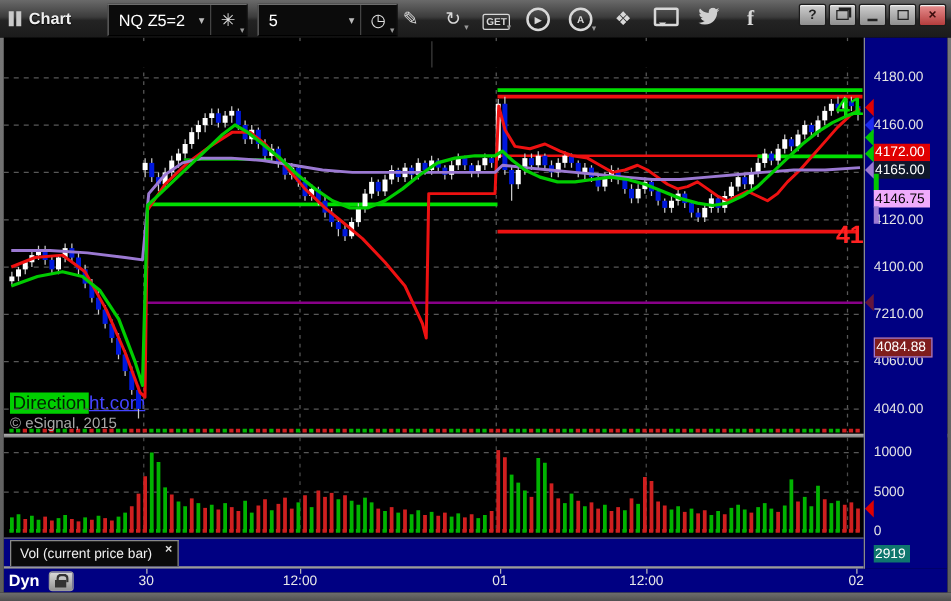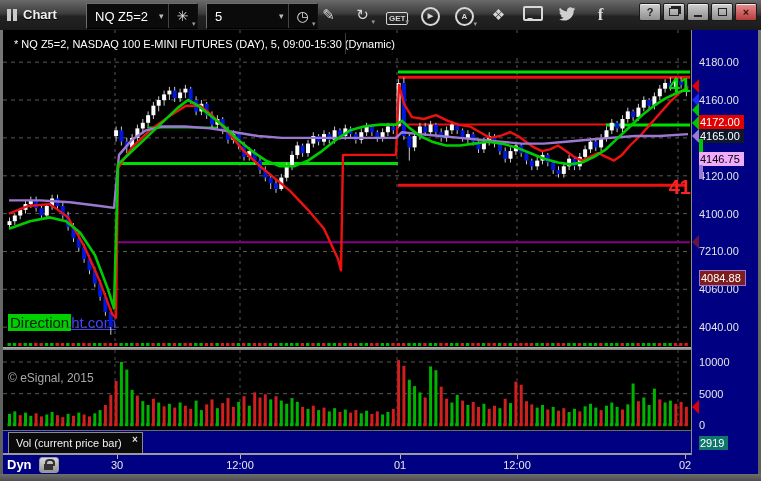--- a/index.html
+++ b/index.html
@@ -43,21 +43,21 @@
   
   svg{position:absolute;z-index:5;}
   #chart-svg{left:3px;top:30px;}
   #vol-svg{left:3px;top:350px;}
   .symhdr{position:absolute;left:8px;top:33px;width:678px;height:21px;background:#000;z-index:8;color:#fff;font-size:11px;}
   .symhdr span{display:block;padding:5px 0 0 6px;white-space:nowrap;}
   .symhdr i{position:absolute;left:337px;top:0;width:1px;height:21px;background:#3c3c3c;}
   .watermark{position:absolute;left:8px;top:314px;z-index:2;font-size:15px;white-space:nowrap;}
   .wm-g{background:#00cf00;color:#002200;padding:0 2px;}
   .wm-b{color:#4343ff;text-decoration:underline;}
-  .copyright{position:absolute;left:8px;top:331px;z-index:6;color:#a8a8a8;font-size:12px;margin-top:40px;}
+  .copyright{position:absolute;left:8px;top:331px;z-index:6;color:#a8a8a8;font-size:12px;}
   .splitter{position:absolute;left:3px;top:347px;width:755px;height:3px;z-index:9;background:linear-gradient(#b5b5b5,#7e7e7e);}
   .tabrow{position:absolute;left:3px;top:430px;width:688px;height:25px;background:#000082;z-index:9;
     border-top:1px solid #6a6a6a;border-bottom:2px solid #9a9a9a;box-sizing:border-box;}
   .tab{position:absolute;left:5px;top:1px;height:21px;background:#0a0a0a;border:1px solid #8a8a8a;border-bottom:none;
     color:#f0f0f0;font-size:11px;padding:4px 20px 0 7px;box-sizing:border-box;}
   .tabx{position:absolute;right:4px;top:1px;color:#ddd;font-size:10px;font-weight:bold;cursor:default;}
   .timebar{position:absolute;left:3px;top:455px;width:755px;height:19px;background:#000082;z-index:9;}
   .dyn{position:absolute;left:4px;top:2px;color:#fff;font-weight:bold;font-size:13px;}
   .lock{position:absolute;left:36px;top:2px;width:18px;height:14px;border:1px solid #9a9a9a;border-radius:3px;
     background:linear-gradient(#d9d9d9,#949494);}
@@ -819,21 +819,20 @@
       <rect x="663.1" y="423.2" width="3.4" height="3" fill="#00b300"></rect>
       <rect x="668.4" y="423.2" width="3.4" height="3" fill="#00b300"></rect>
       <rect x="673.8" y="423.2" width="3.4" height="3" fill="#cf1f1f"></rect>
       <rect x="679.1" y="423.2" width="3.4" height="3" fill="#cf1f1f"></rect>
       <rect x="684.4" y="423.2" width="3.4" height="3" fill="#cf1f1f"></rect>
     </svg>
 
   <div class="copyright">© eSignal, 2015</div>
 
   <div class="symhdr">
-    <span>* NQ Z5=2, NASDAQ 100 E-MINI FUTURES (DAY), 5, 09:00-15:30 (Dynamic)</span>
       <i></i>
   </div>
 
   <div class="splitter"></div>
 
   <div class="tabrow">
     <div class="tab">
       <span>Vol (current price bar)</span>
       <span class="tabx">×</span>
     </div>

